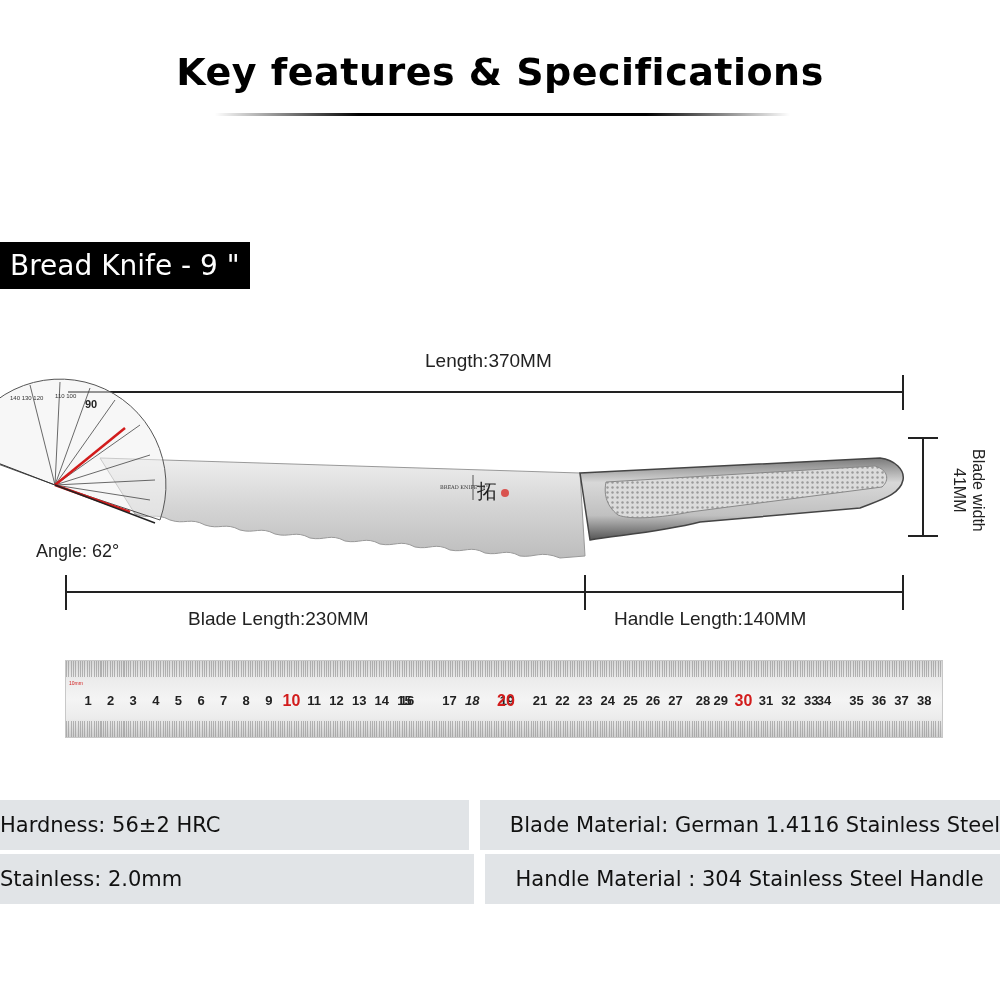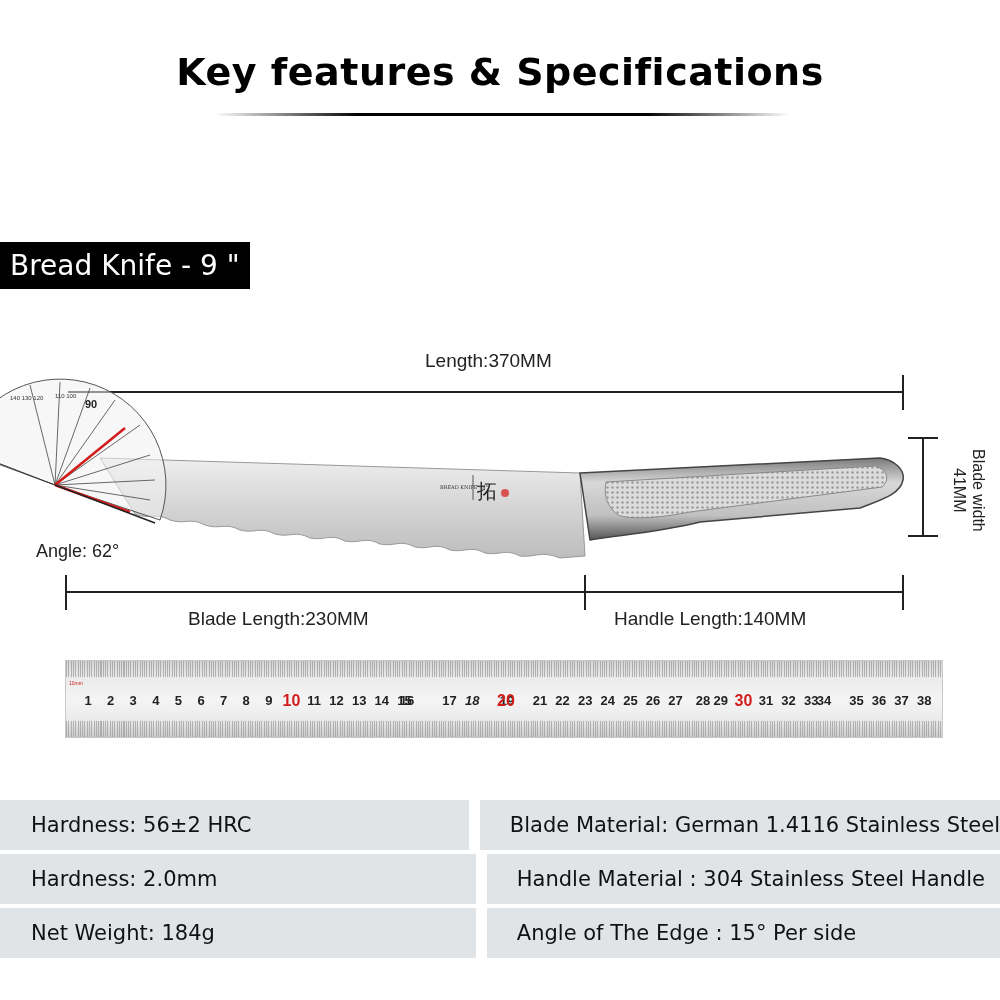--- a/index.html
+++ b/index.html
@@ -55,21 +55,21 @@
   }
   .ruler-num.red { color: #d21c1c; font-size: 16px; }
   .ruler-unit { position: absolute; left: 3px; top: 19px; font-size: 5px; color: #d21c1c; }
 
   .specs { position: absolute; left: 0; top: 800px; width: 1000px; }
   .spec-row { display: flex; height: 50px; margin-bottom: 4px; }
   .spec-cell {
     background: #e1e4e7; height: 50px; line-height: 50px; font-size: 21px;
     color: #111; white-space: nowrap; font-family: "DejaVu Sans", sans-serif;
   }
-  .spec-cell.left { width: 518px; padding-left: 31px; margin-right: 11px; }
+  .spec-cell.left { width: 518px; margin-right: 11px; }
   .spec-cell.right { width: 559px; padding-left: 30px; }
 </style>
 </head>
 <body>
 
 <div class="title">Key features &amp; Specifications</div>
 <div class="title-underline"></div>
 
 <div class="product-label">Bread Knife - 9 "</div>
 
@@ -193,20 +193,16 @@
       <span class="ruler-num" style="left: 858.2px;">38</span>
     </div>
 </div>
 
 <div class="specs">
   <div class="spec-row">
     <div class="spec-cell left">Hardness:  56±2 HRC</div>
     <div class="spec-cell right">Blade Material:  German 1.4116 Stainless Steel</div>
   </div>
   <div class="spec-row">
-    <div class="spec-cell left">Hardness: 2.0mm</div>
+    <div class="spec-cell left">Stainless: 2.0mm</div>
     <div class="spec-cell right">Handle Material : 304 Stainless Steel Handle</div>
   </div>
-  <div class="spec-row">
-    <div class="spec-cell left">Net Weight: 184g</div>
-    <div class="spec-cell right">Angle of The Edge : 15° Per side</div>
-  </div>
 </div>
 
 </body></html>

